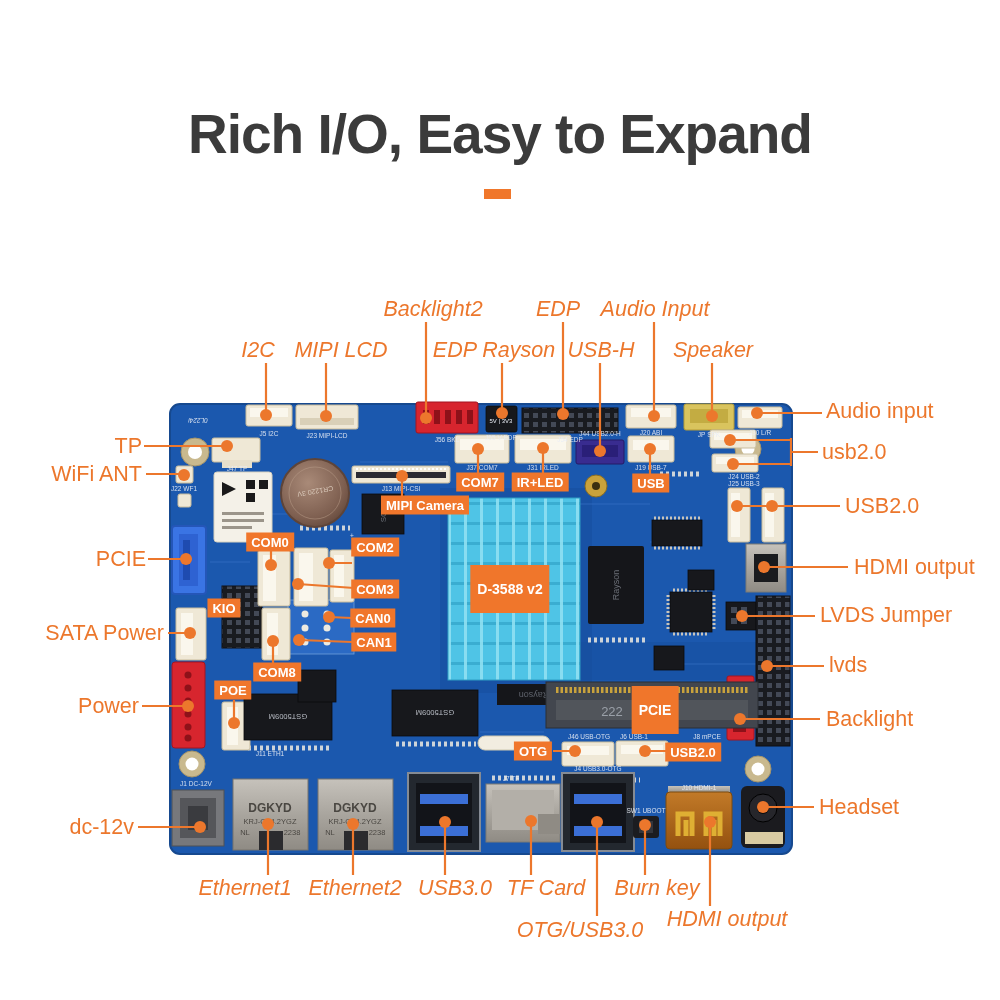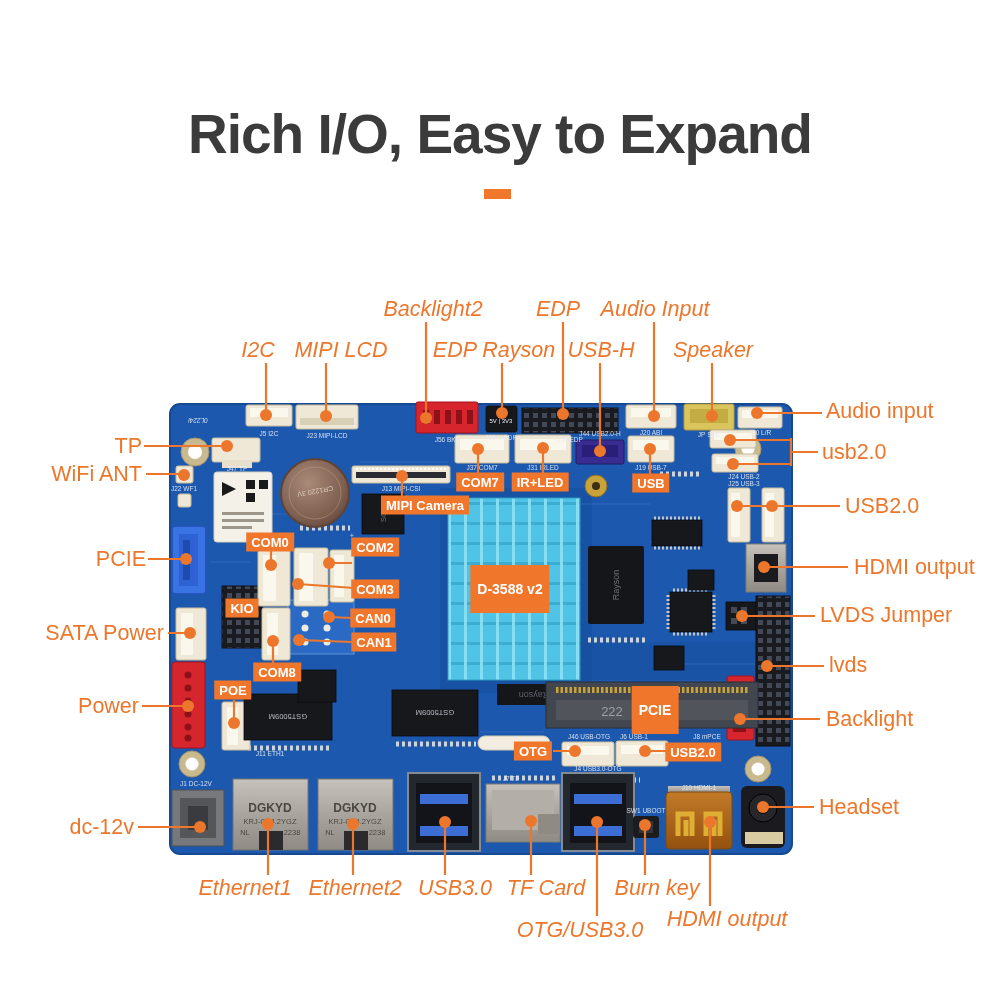--- a/index.html
+++ b/index.html
@@ -468,21 +468,21 @@
   <div class="lb lb-c" style="left:580px;top:876px">OTG/USB3.0</div>
   <div class="lb lb-c" style="left:727px;top:865px">HDMI output</div>
 
   <div class="badge" style="left:480px;top:440px">COM7</div>
   <div class="badge" style="left:540px;top:440px">IR+LED</div>
   <div class="badge" style="left:651px;top:441px">USB</div>
   <div class="badge" style="left:425px;top:463px">MIPI Camera</div>
   <div class="badge" style="left:270px;top:500px">COM0</div>
   <div class="badge" style="left:375px;top:505px">COM2</div>
   <div class="badge" style="left:375px;top:547px">COM3</div>
-  <div class="badge" style="left:242px;top:566px">KIO</div>
+  <div class="badge" style="left:224px;top:566px">KIO</div>
   <div class="badge" style="left:373px;top:576px">CAN0</div>
   <div class="badge" style="left:374px;top:600px">CAN1</div>
   <div class="badge" style="left:277px;top:630px">COM8</div>
   <div class="badge" style="left:233px;top:648px">POE</div>
   <div class="badge badge-big" style="left:510px;top:547px">D-3588 v2</div>
   <div class="badge badge-big" style="left:655px;top:668px">PCIE</div>
   <div class="badge" style="left:533px;top:709px">OTG</div>
   <div class="badge" style="left:693px;top:710px">USB2.0</div>
 
 </div>

